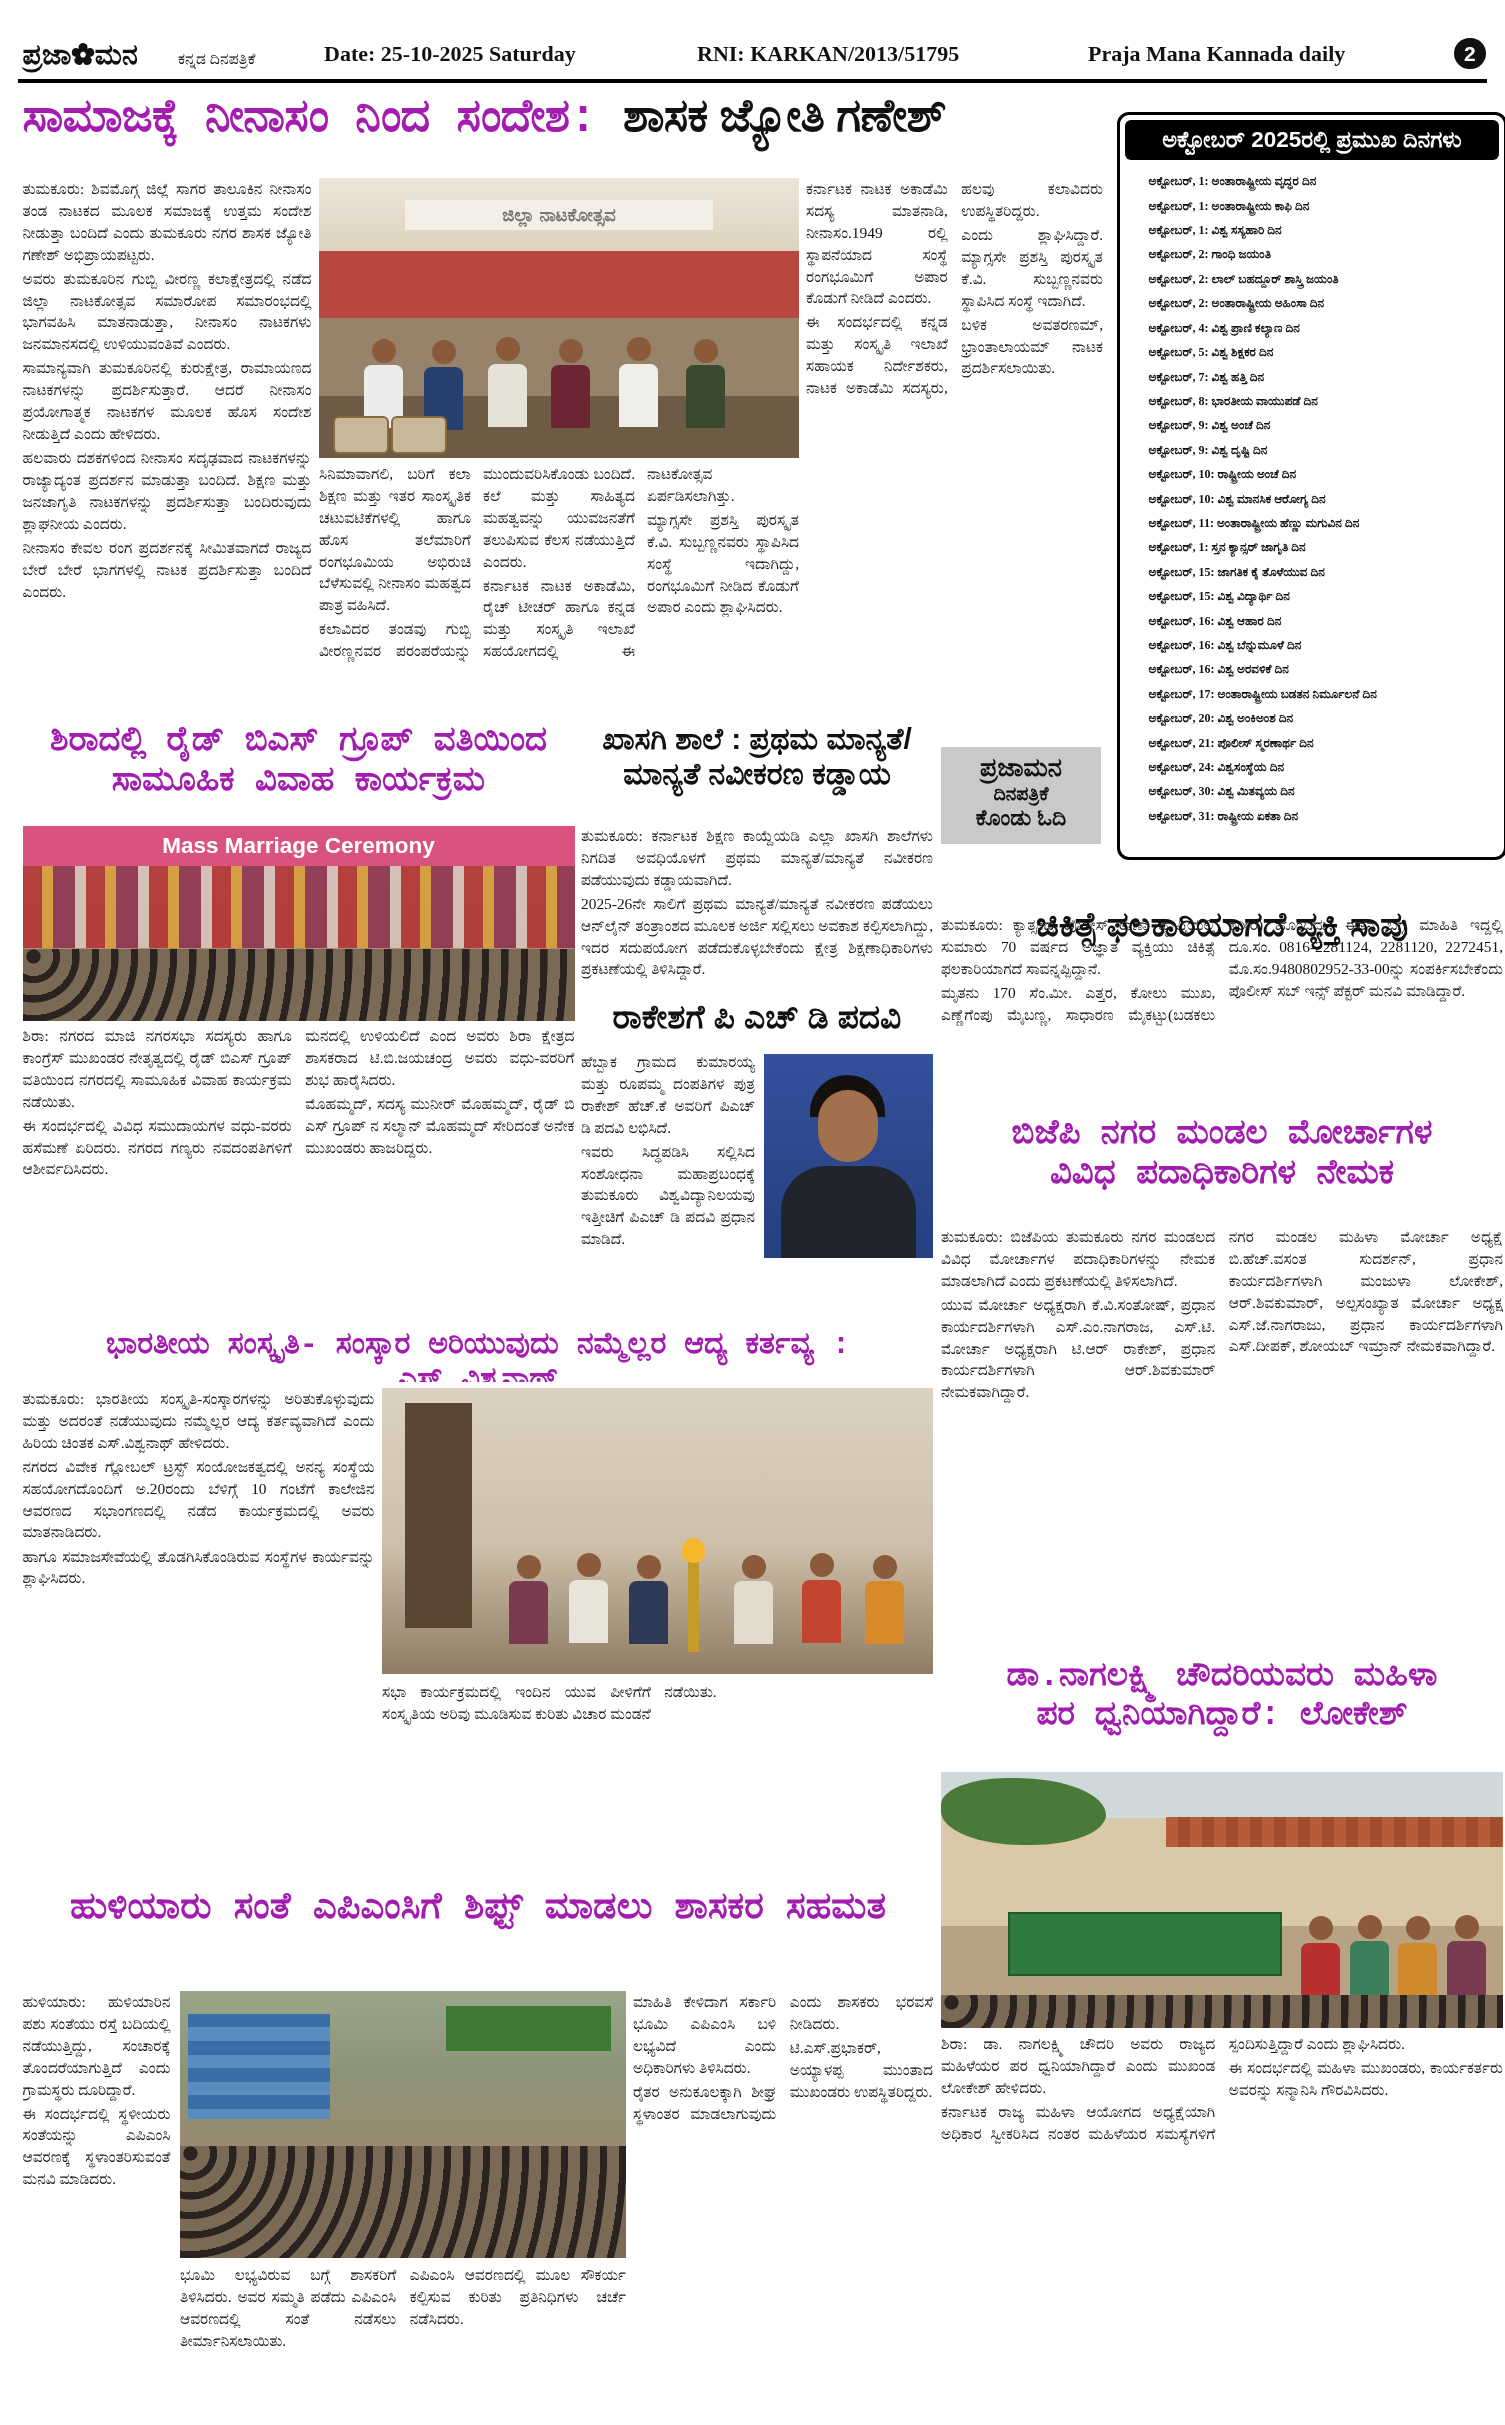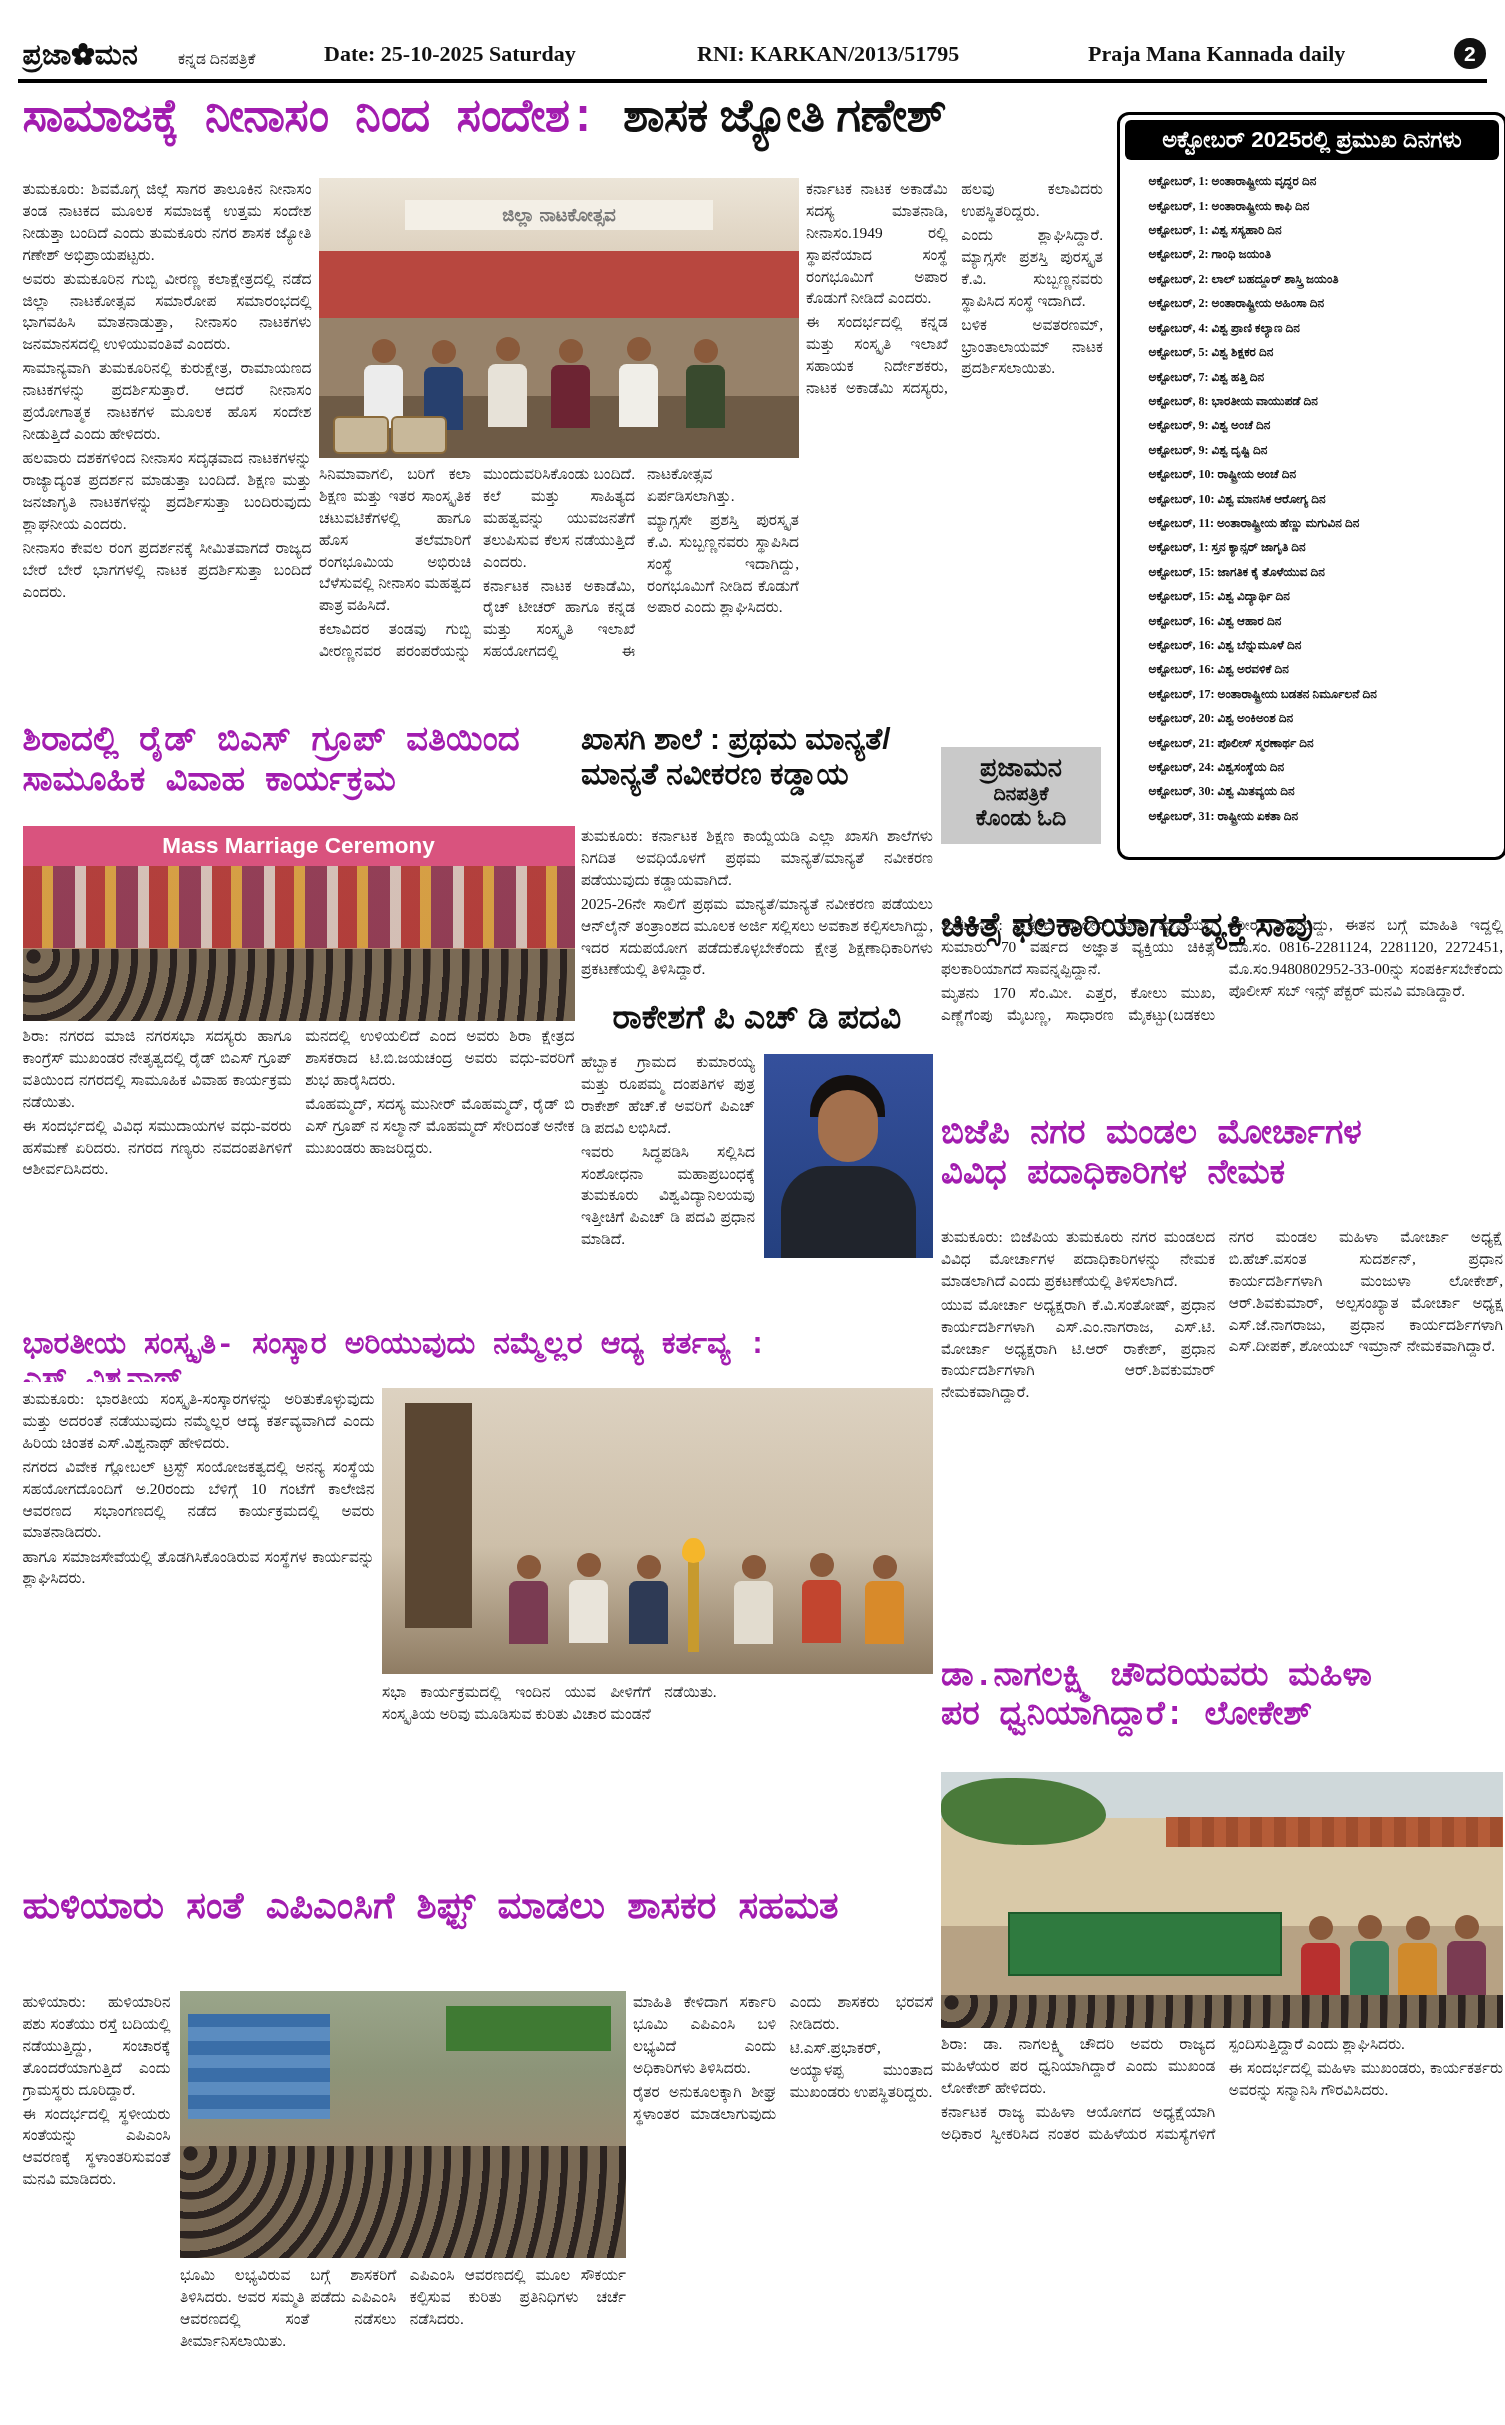--- a/index.html
+++ b/index.html
@@ -10,21 +10,21 @@
   .mast{position:absolute;left:0;top:33px;width:1505px;height:45px;}
   .mast .logo{position:absolute;left:22.5px;top:4.5px;font-family:"Liberation Sans",sans-serif;font-weight:bold;font-size:28.5px;}
   .mast .logosub{position:absolute;left:178px;top:16.5px;font-size:15.7px;font-weight:normal;}
   .mast .mdate{position:absolute;left:324px;top:7.5px;font-size:22px;font-weight:bold;}
   .mast .rni{position:absolute;left:697px;top:7.5px;font-size:22px;font-weight:bold;}
   .mast .daily{position:absolute;left:1088px;top:7.5px;font-size:22px;font-weight:bold;}
   .pgnum{position:absolute;right:19.5px;top:4.5px;width:31.5px;height:31.5px;border-radius:50%;background:#111;color:#fff;
          font-family:"Liberation Sans",sans-serif;font-weight:bold;font-size:21px;text-align:center;line-height:31.5px;}
   .mrule{position:absolute;left:18px;top:79px;width:1469px;height:3.7px;background:#000;}
   
-  .hl{font-family:"Liberation Sans",sans-serif;font-weight:bold;line-height:1.18;overflow:hidden;}
+  .hl{font-family:"Liberation Sans",sans-serif;font-weight:bold;line-height:1.18;text-align:center;overflow:hidden;}
   .red{color:#a21caf;font-family:Liberation Mono, monospace;}
   .mainhead{position:absolute;left:22.5px;top:88px;width:1084px;height:84px;font-family:"Liberation Sans",sans-serif;
             font-weight:bold;font-size:46px;letter-spacing:-0.7px;text-align:left;white-space:nowrap;overflow:hidden;}
   
   .sidebar{position:absolute;left:1117px;top:112px;width:384px;height:742px;border:3px solid #000;border-radius:12px;
            background:#fff;overflow:hidden;}
   .sb-title{margin:5.2px;background:#000;color:#fff;border-radius:6px;font-family:"Liberation Sans",sans-serif;
             font-weight:bold;font-size:22.5px;text-align:center;padding:6.7px 1.5px;}
   .sb-list{padding:4.5px 7.5px 0 28.5px;font-size:12px;font-weight:bold;line-height:24.4px;}
   .sb-list div{white-space:normal;}

